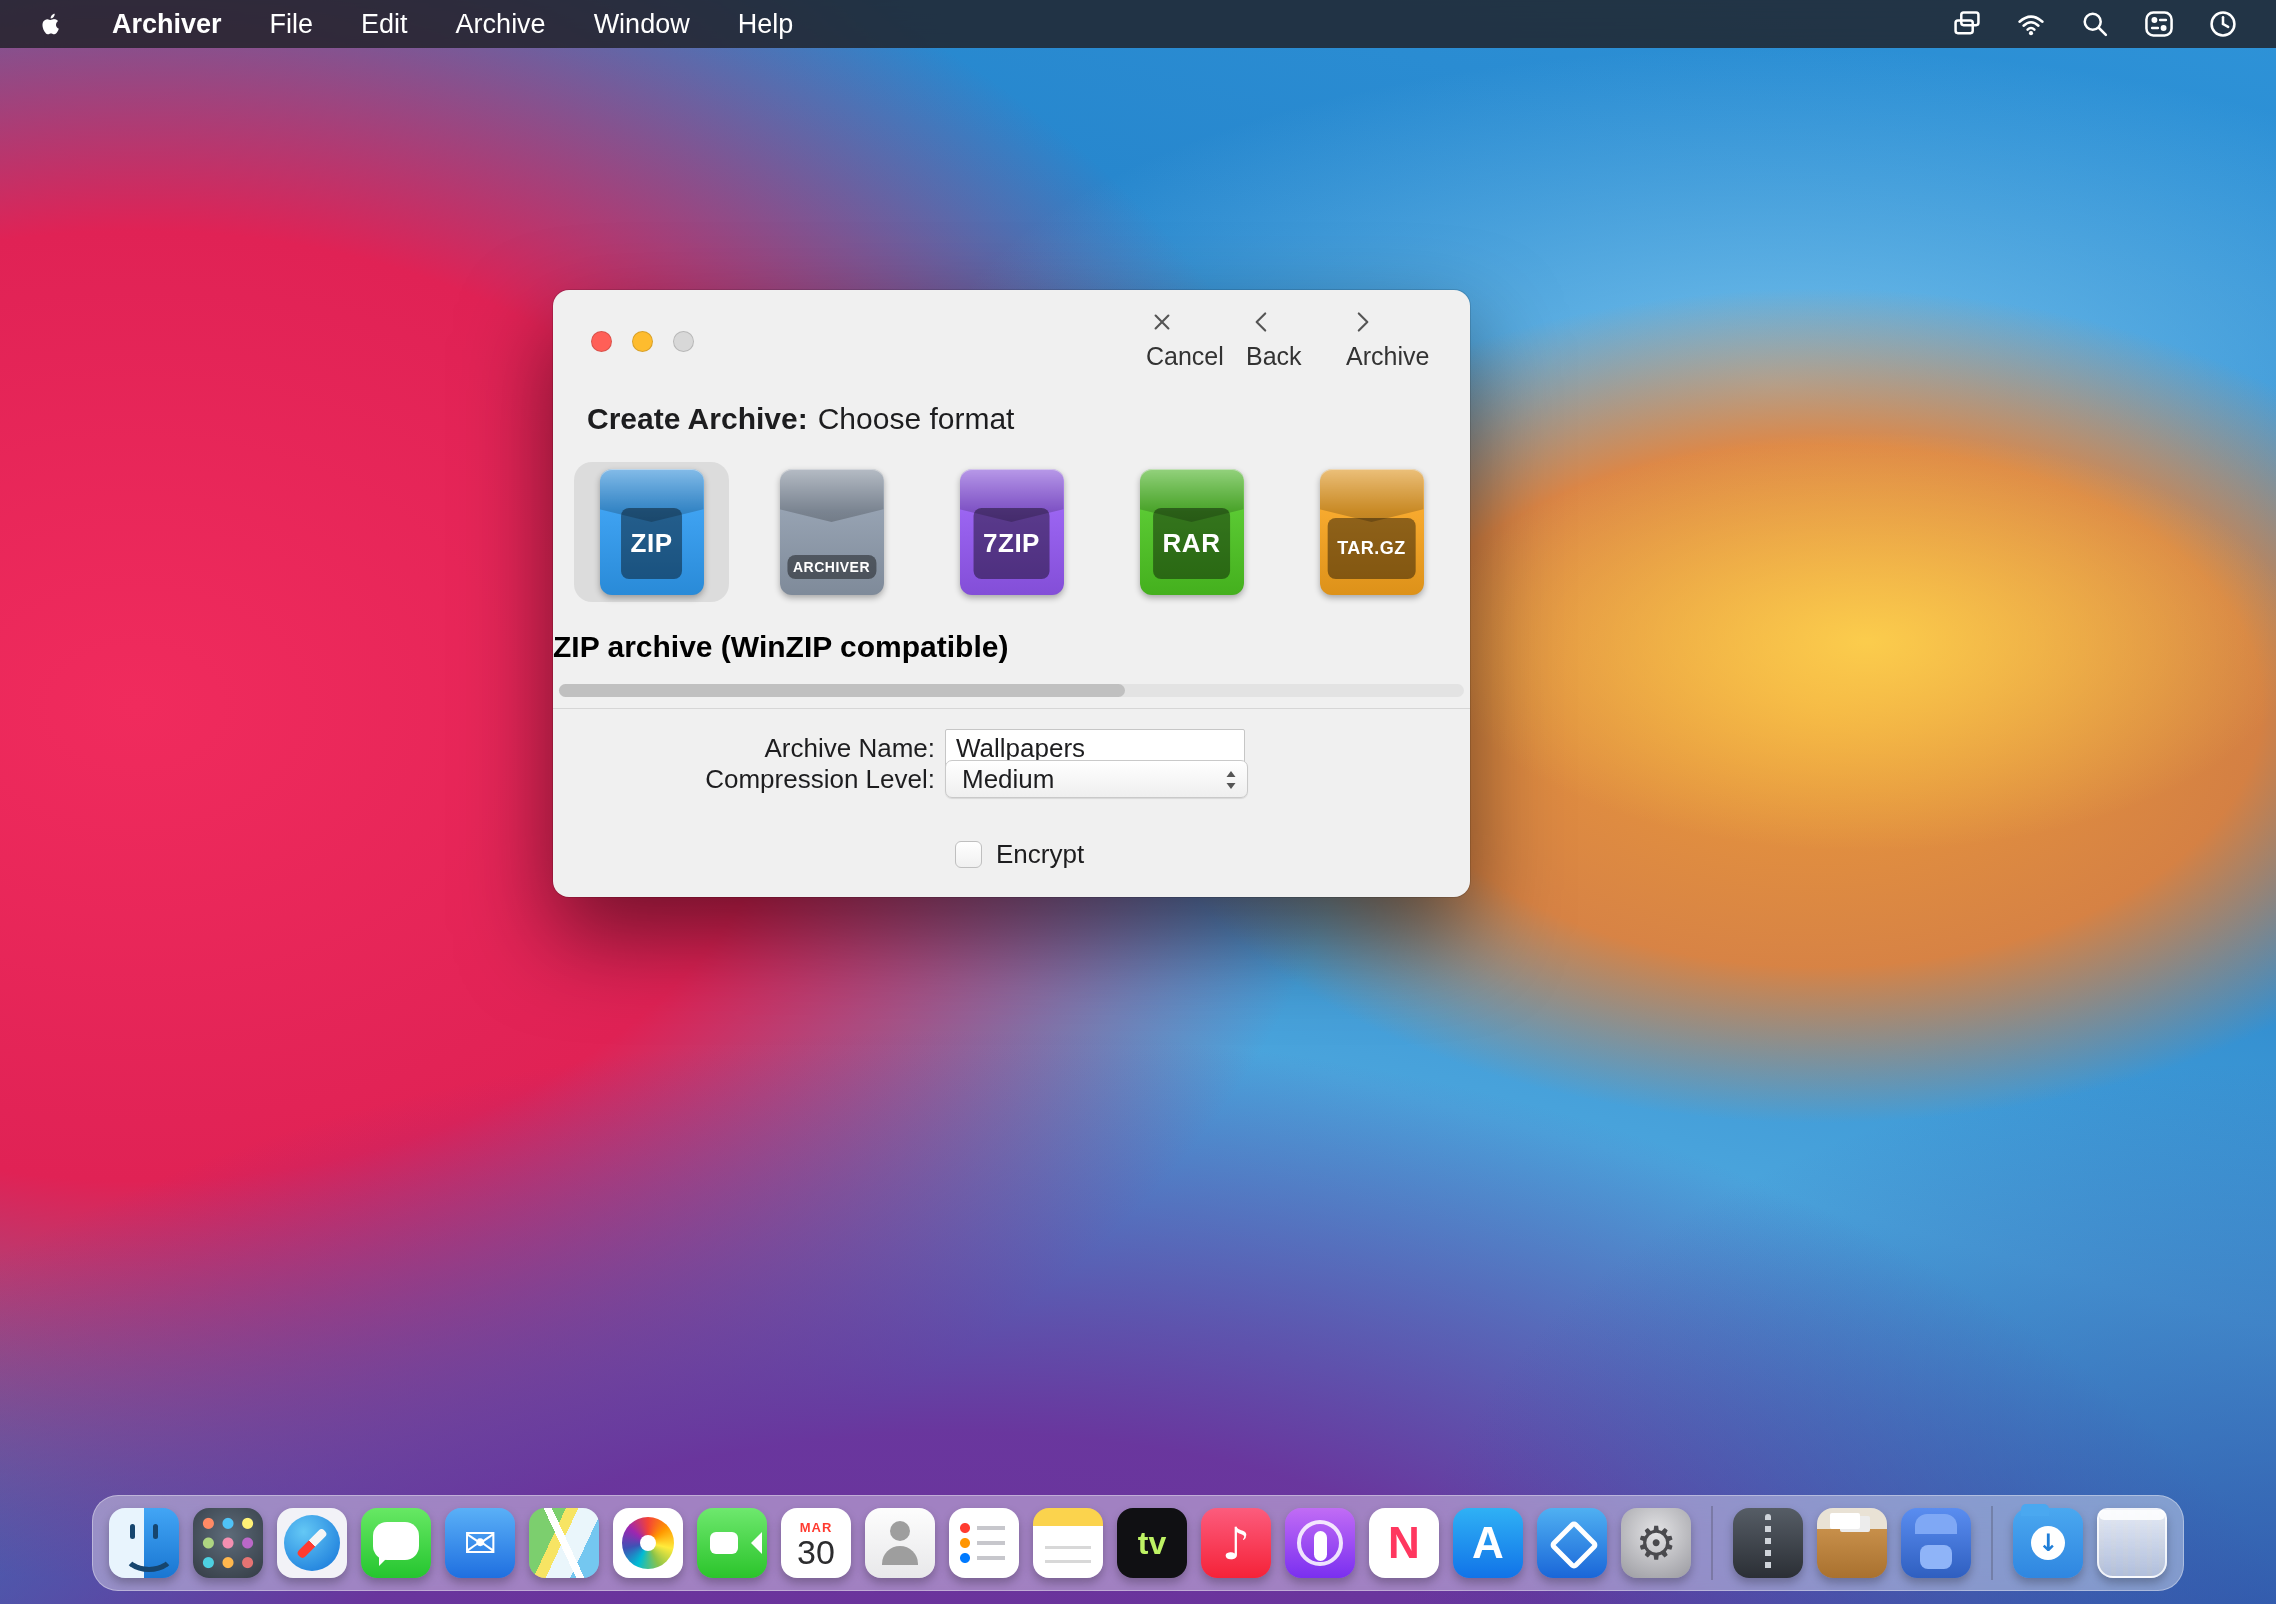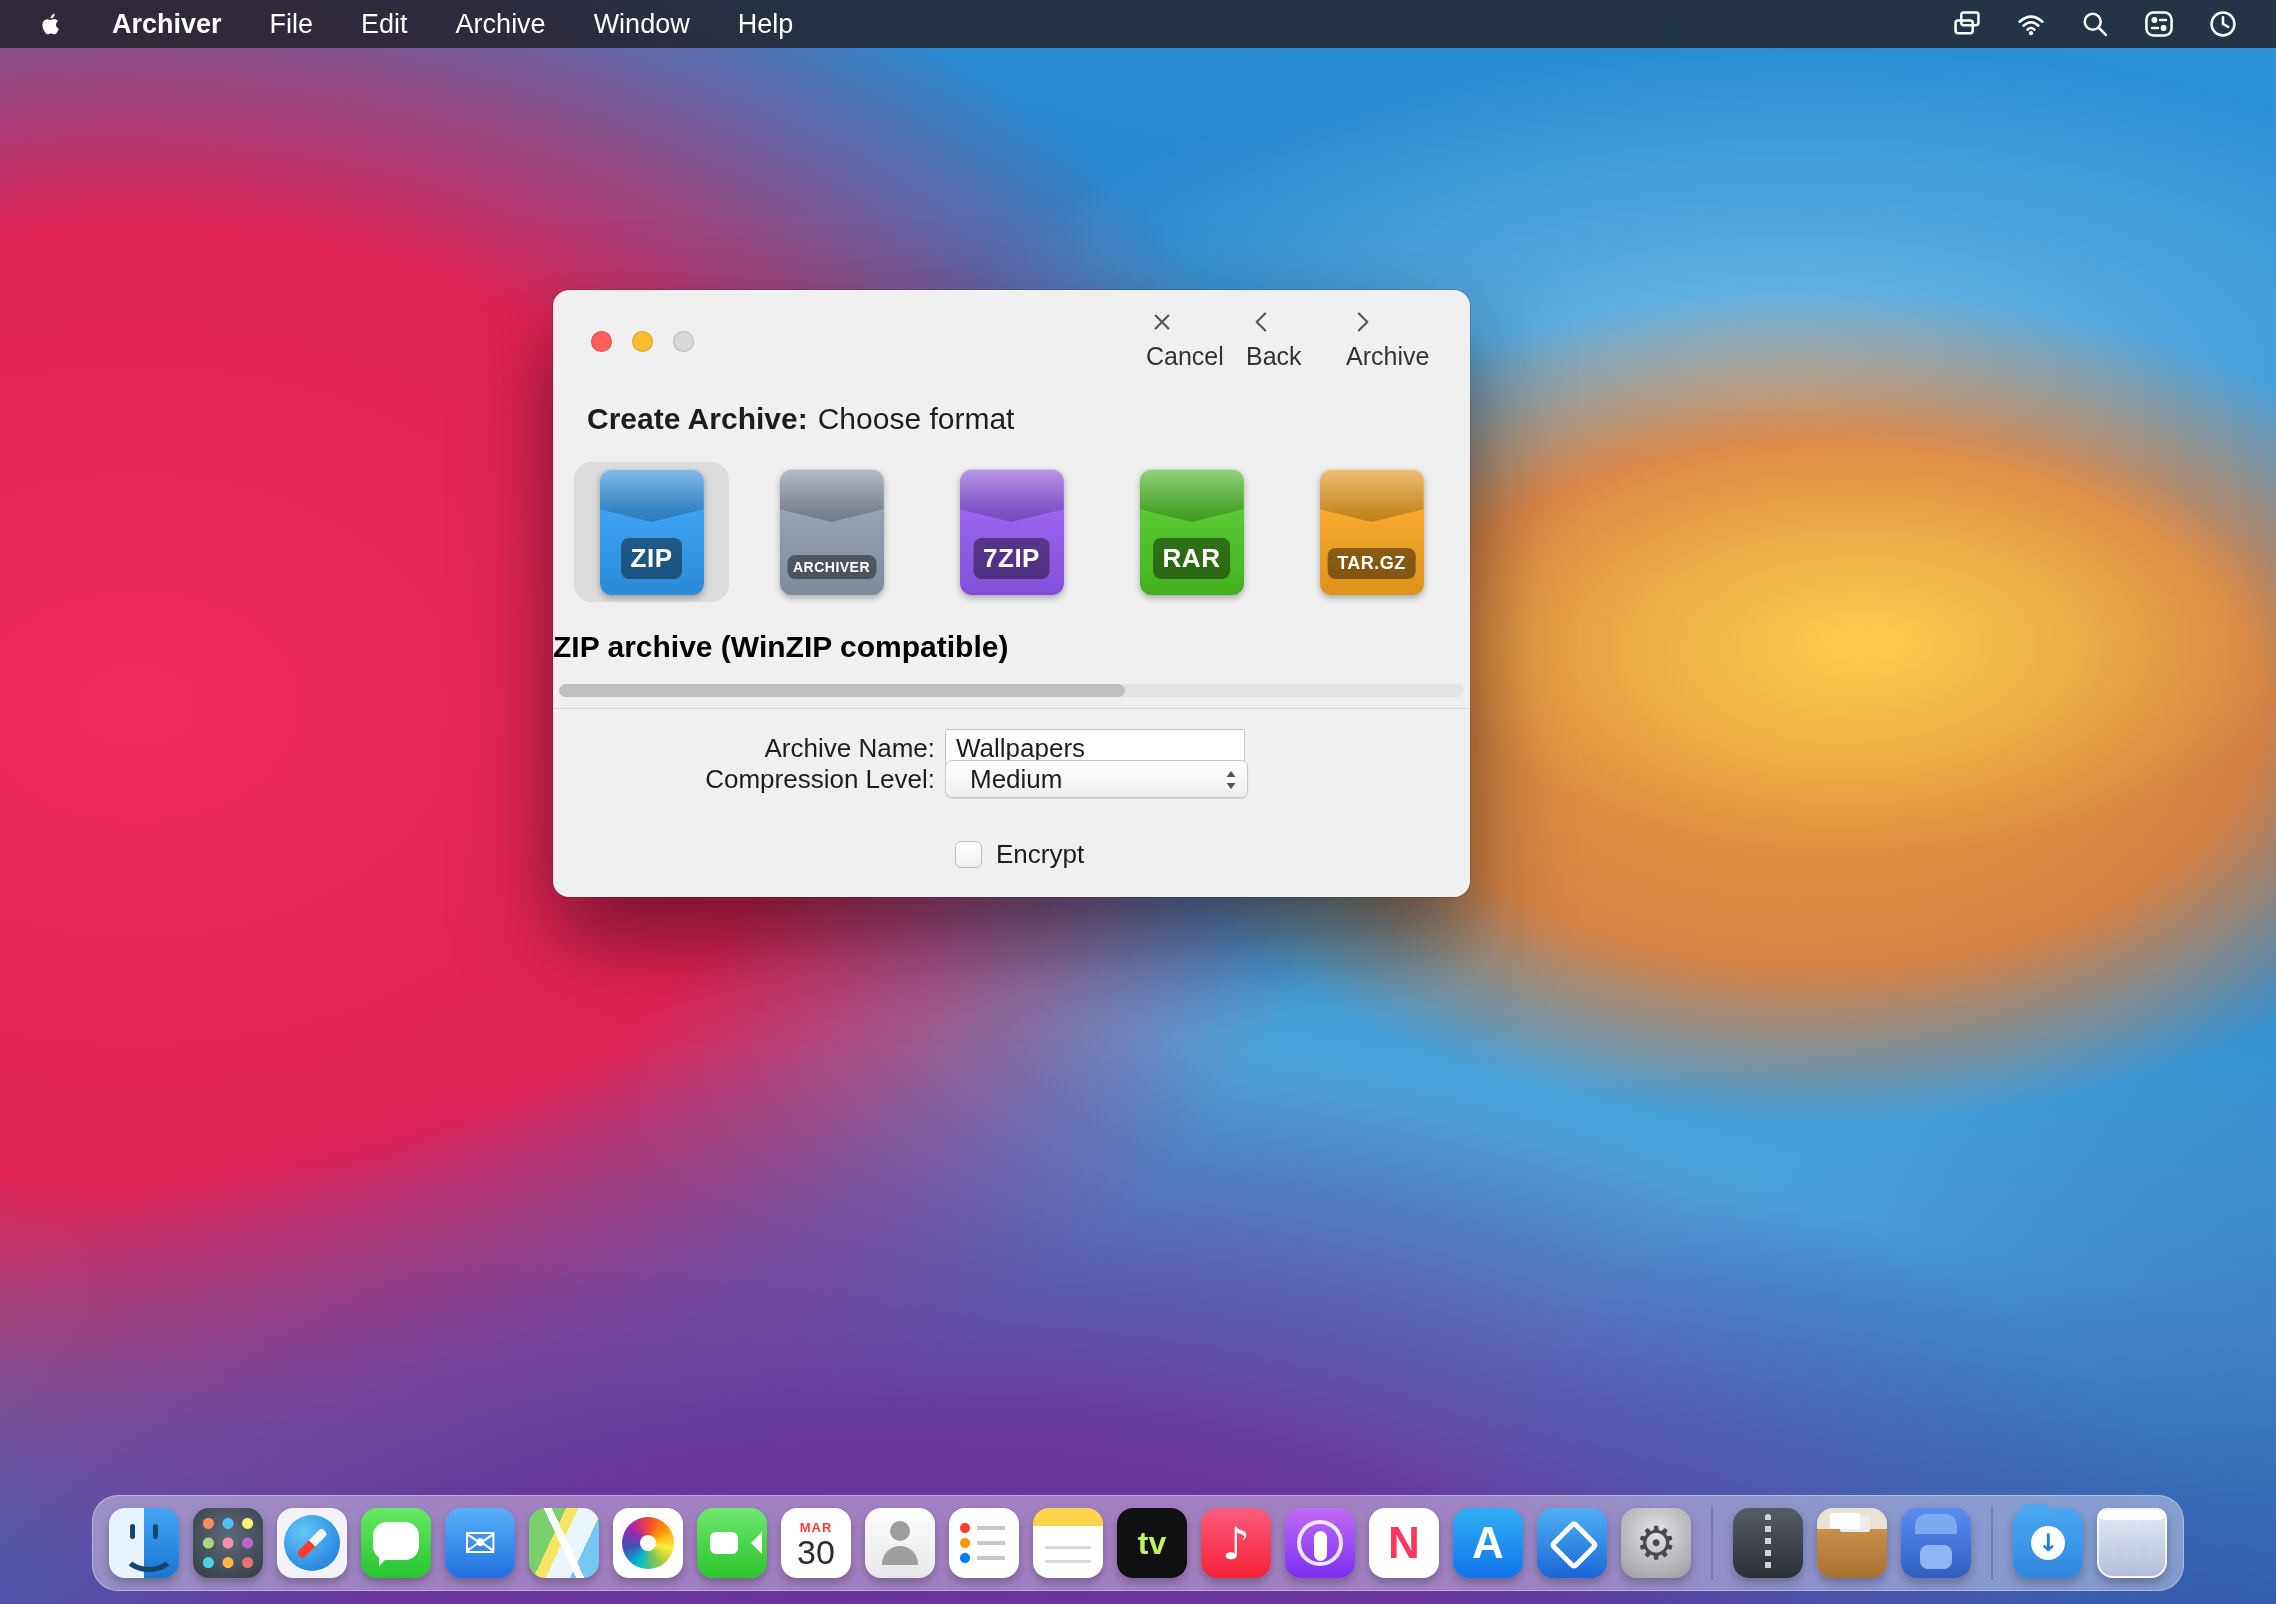--- a/index.html
+++ b/index.html
@@ -59,21 +59,21 @@
   }
   .ficon::before{
     content:"";position:absolute;left:0;right:0;top:0;height:42%;
     border-radius:12px 12px 4px 4px;
     background:linear-gradient(180deg, rgba(0,0,0,.06), rgba(0,0,0,.22));
     clip-path:polygon(0 0,100% 0,100% 76%,50% 100%,0 76%);
   }
   .fbadge{
     position:absolute;bottom:16px;left:50%;transform:translateX(-50%);
     background:rgba(0,0,0,.42);color:#fff;font-weight:bold;font-size:26px;
-    padding:5px 10px;border-radius:8px;white-space:nowrap;letter-spacing:.5px;
+    padding:20px 10px;border-radius:8px;white-space:nowrap;letter-spacing:.5px;
   }
   .ftile:nth-child(2) .fbadge{font-size:14px;padding:4px 6px;}
   .ftile:nth-child(5) .fbadge{font-size:18px;}
   .caption{position:absolute;top:340px;left:0;right:0;text-align:left;font-size:30px;font-weight:600;color:#000;}
 
   .hscroll{position:absolute;top:394px;left:6px;right:6px;height:13px;border-radius:7px;background:#e3e3e3;}
   .hthumb{position:absolute;top:0;left:0;width:566px;height:13px;border-radius:7px;background:#c0c0c0;}
   .divider{position:absolute;top:418px;left:0;right:0;height:1px;background:#d6d6d6;}
 
   .frow{position:absolute;left:0;right:0;display:flex;align-items:center;}
@@ -82,21 +82,21 @@
   .row-comp{top:469px;height:40px;}
   .row-enc{top:548px;height:32px;}
   .tfield{
     width:300px;height:38px;border:1px solid #c6c6c6;background:#fff;border-radius:2px;
     font-size:26px;color:#1d1d1f;padding:0 10px;font-family:Liberation Sans, sans-serif;outline:none;
   }
   .popup{
     width:303px;height:38px;border:1px solid #c9c9c9;border-radius:7px;
     background:linear-gradient(180deg,#ffffff,#efefef);
     box-shadow:0 1px 1px rgba(0,0,0,.10);
-    display:flex;align-items:center;font-size:26px;padding-left:24px;position:relative;
+    display:flex;align-items:center;font-size:26px;padding-left:16px;position:relative;
   }
   .popup .chev{position:absolute;right:8px;top:6px;}
   .checkbox{
     width:27px;height:27px;border:1px solid #bfbfbf;border-radius:6px;
     background:linear-gradient(180deg,#fff,#f0f0f0);margin-left:402px;
   }
   .cb-label{font-size:26px;margin-left:14px;}
 
   
   .dock{

